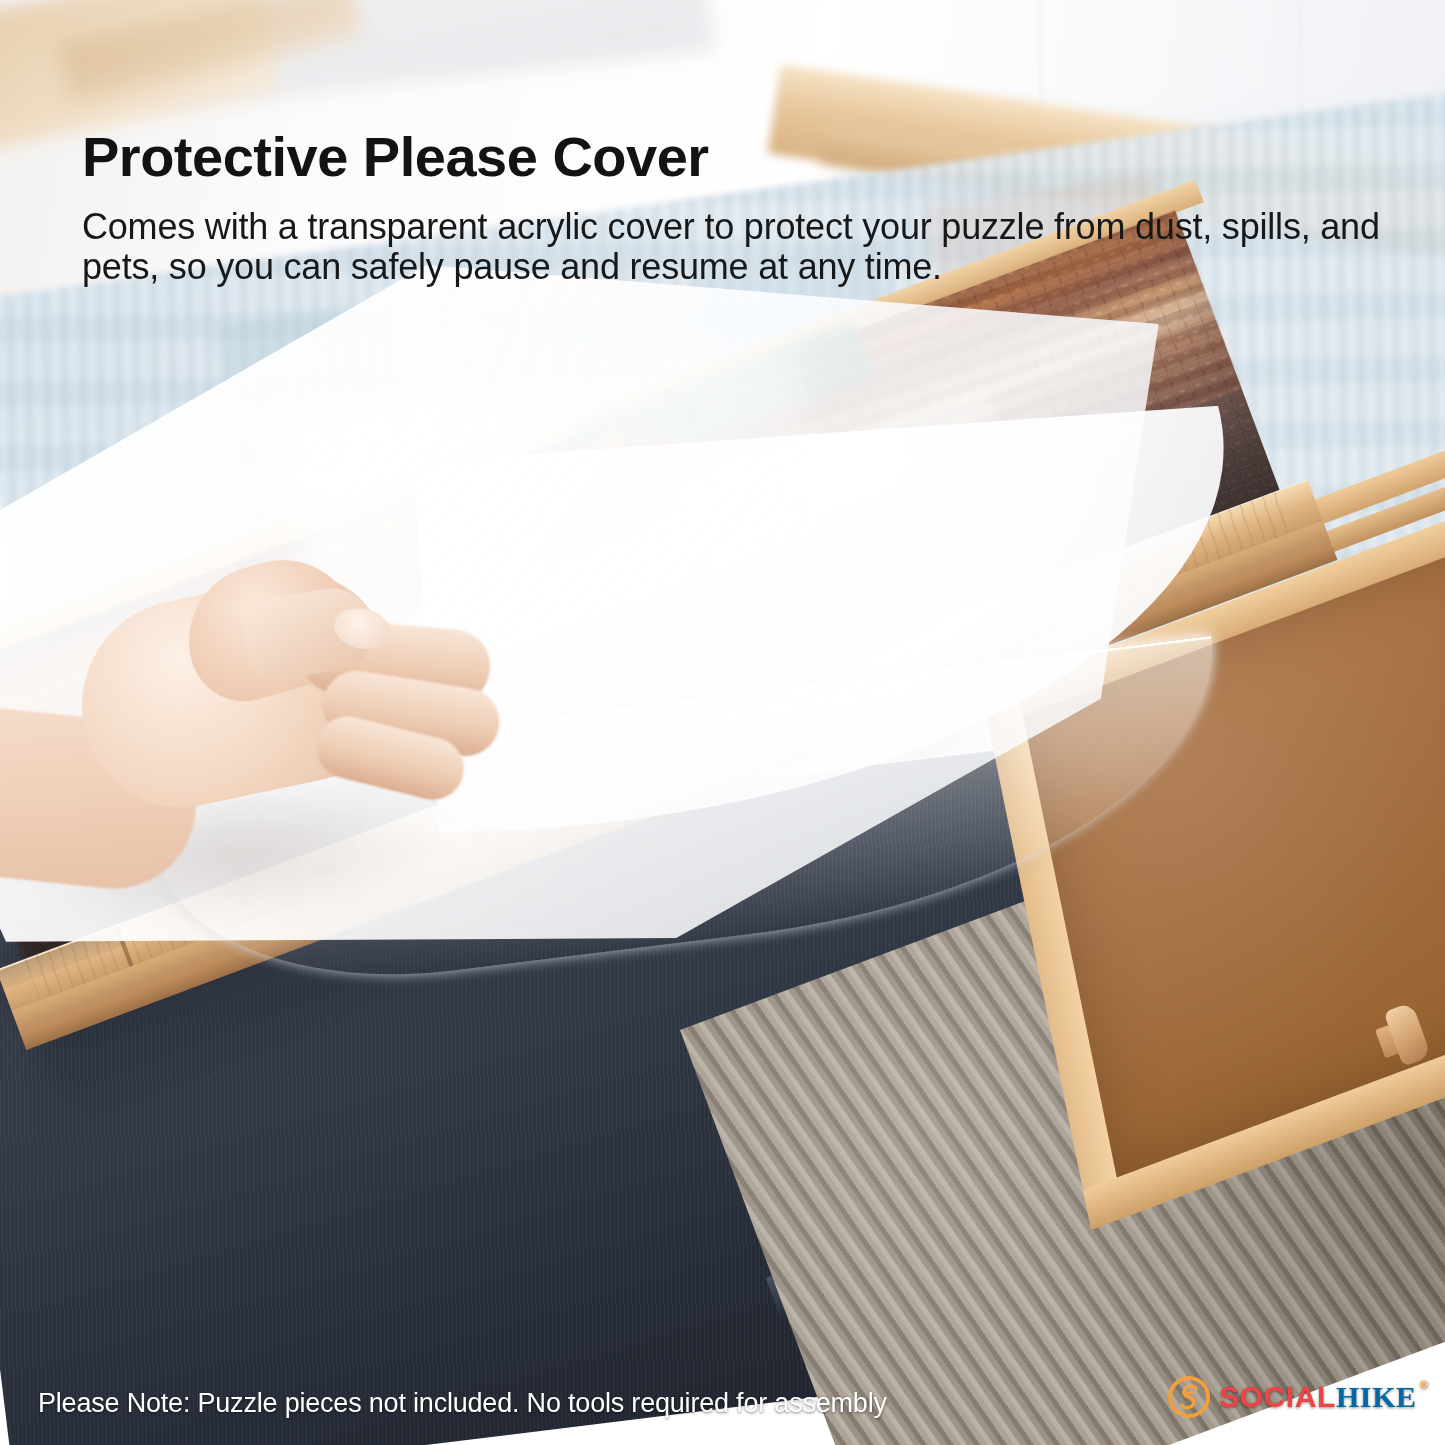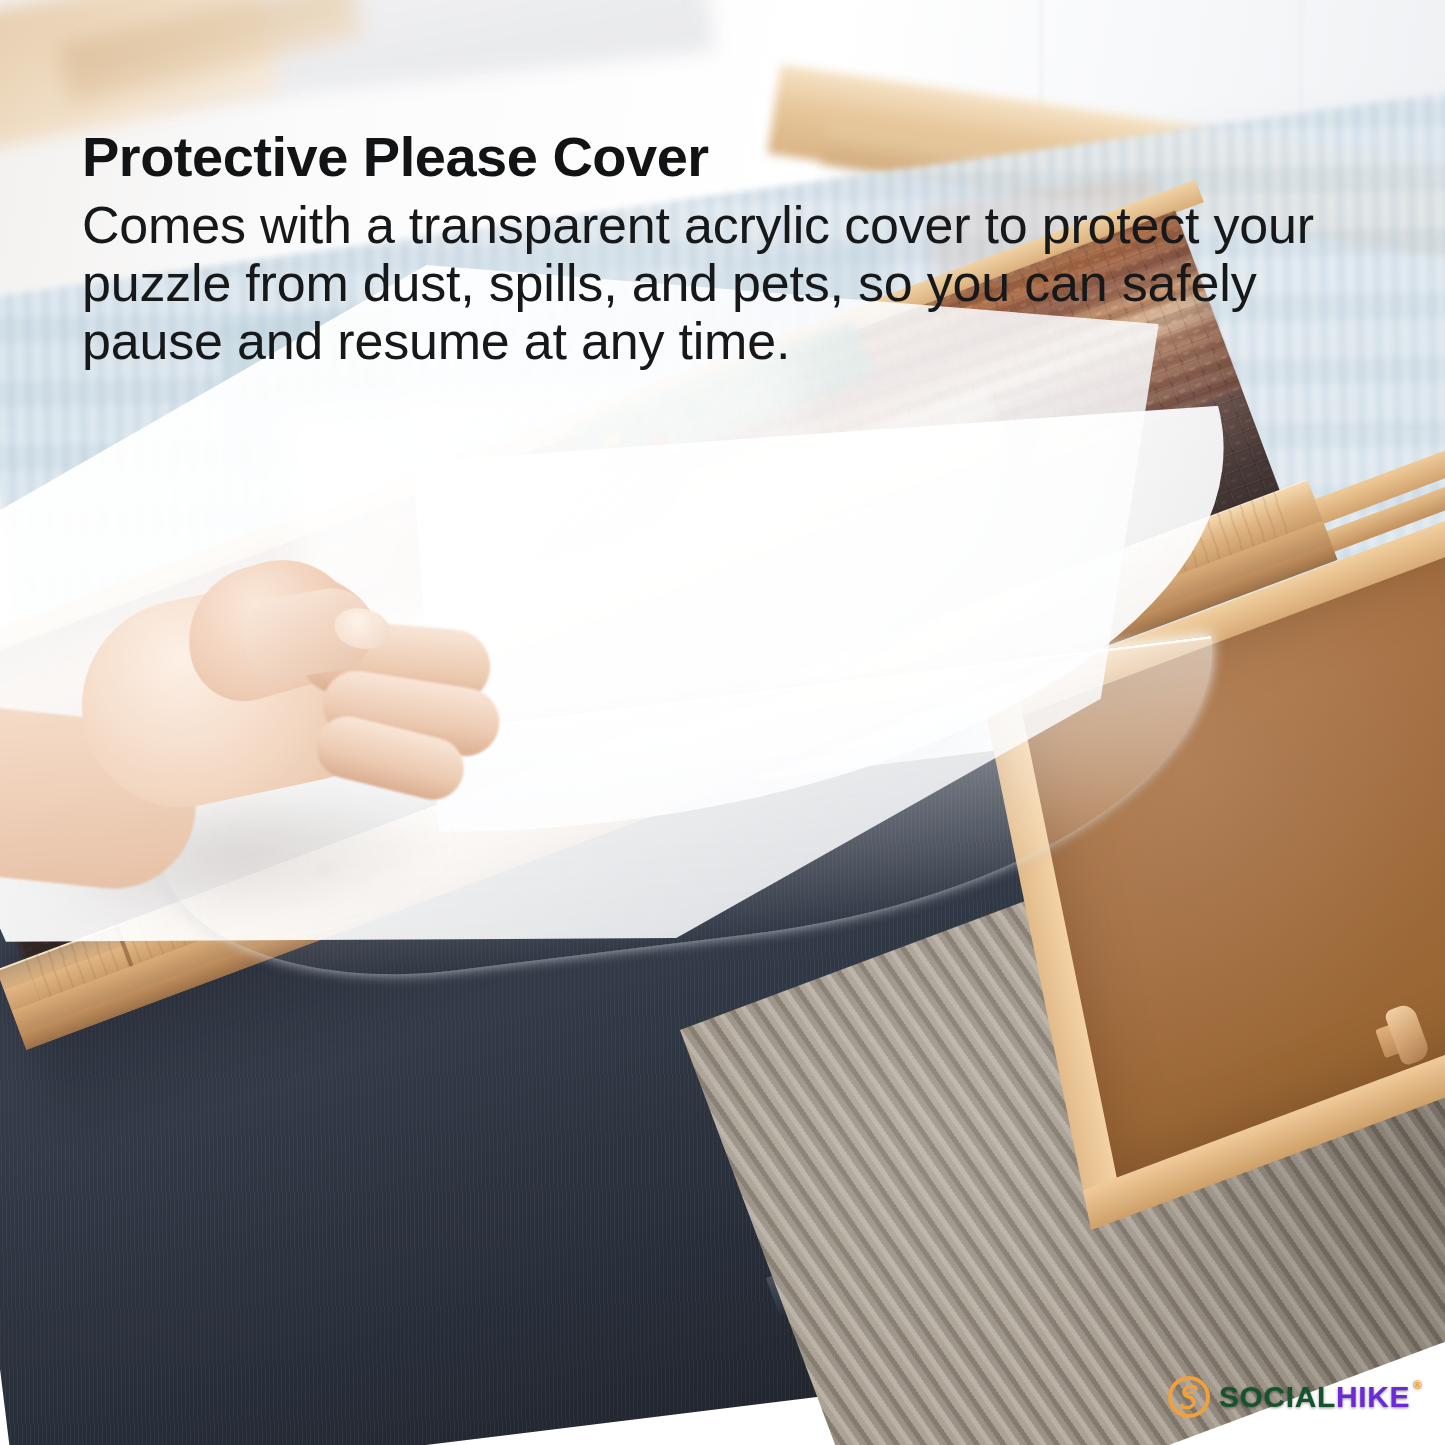--- a/index.html
+++ b/index.html
@@ -337,40 +337,40 @@
       radial-gradient(circle at 75% 70%, rgba(0,0,0,.24), transparent 60%);
   }
 
   
   .headline {
     position:absolute; left:82px; top:128px;
     font-size:56px; font-weight:bold; letter-spacing:-.5px;
     color:#111314; line-height:1.05; white-space:nowrap;
   }
   .body-copy {
-    position:absolute; left:82px; top:196px; width:1312px;
-    font-size:52px; line-height:1.12; color:#16181a;
+    position:absolute; left:82px; top:207px; width:1312px;
+    font-size:36px; line-height:1.12; color:#16181a;
     letter-spacing:-.2px;
   }
   .note {
     position:absolute; left:38px; top:1388px;
     font-size:27px; color:#ffffff; letter-spacing:-.2px;
     text-shadow:0 1px 3px rgba(0,0,0,.55);
   }
 
   
   .logo { position:absolute; left:1168px; top:1376px; display:flex; align-items:center; gap:9px; }
   .logo-mark { position:relative; width:42px; height:42px; }
   .logo-text {
     font-size:30px; font-weight:bold; letter-spacing:.6px;
     display:flex; align-items:flex-start;
     text-shadow:0 1px 3px rgba(0,0,0,.45);
   }
-  .logo-social { color:#14532d; }
-  .logo-hike { color:#6d28d9; }
+  .logo-social { color:#ef4444; }
+  .logo-hike { color:#0369a1;font-family:Liberation Serif, serif; }
   .logo-reg { font-size:12px; color:#f2a03c; margin-left:3px; margin-top:-2px; font-weight:bold; }
 </style>
 </head>
 <body>
 
 <div id="stage">
 
   <div class="photo">
 
     <div class="wall"></div>
@@ -449,20 +449,21 @@
       <div class="finger f2"></div>
       <div class="finger f3"></div>
       <div class="thumb"></div>
       <div class="nail"></div>
     </div>
 
   </div>
 
   <div class="headline">Protective Please Cover</div>
   <div class="body-copy">Comes with a transparent acrylic cover to protect your puzzle from dust, spills, and pets, so you can safely pause and resume at any time.</div>
+  <div class="note">Please Note: Puzzle pieces not included. No tools required for assembly</div>
 
   <div class="logo">
     <div class="logo-mark">
       <svg width="42" height="42" viewBox="0 0 42 42">
         <circle cx="21" cy="21" r="19" fill="none" stroke="#f2a03c" stroke-width="4"></circle>
         <path d="M28 13 C28 9.5, 21 9.5, 18 12 C14.5 15, 15.5 20, 21 21
                  C26.5 22, 27.5 27, 24 30 C21 32.5, 14 32.5, 14 29" fill="none" stroke="#f2a03c" stroke-width="3.4" stroke-linecap="round"></path>
         <path d="M24.5 17 C23 16, 20 16.3, 19 17.6" fill="none" stroke="#f2a03c" stroke-width="2.4" stroke-linecap="round"></path>
       </svg>
     </div>

